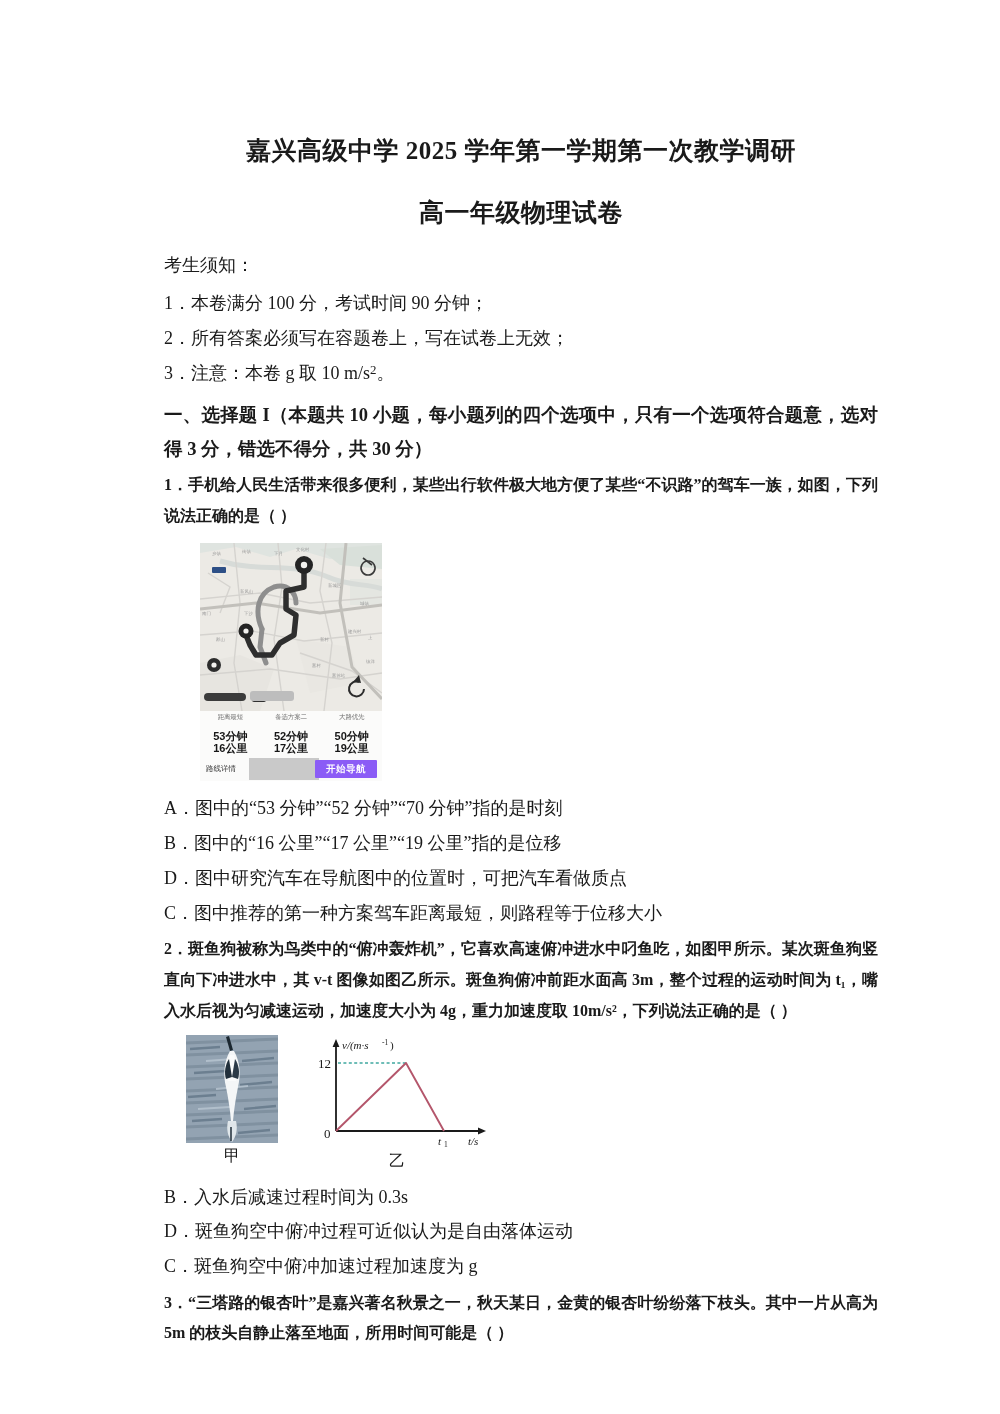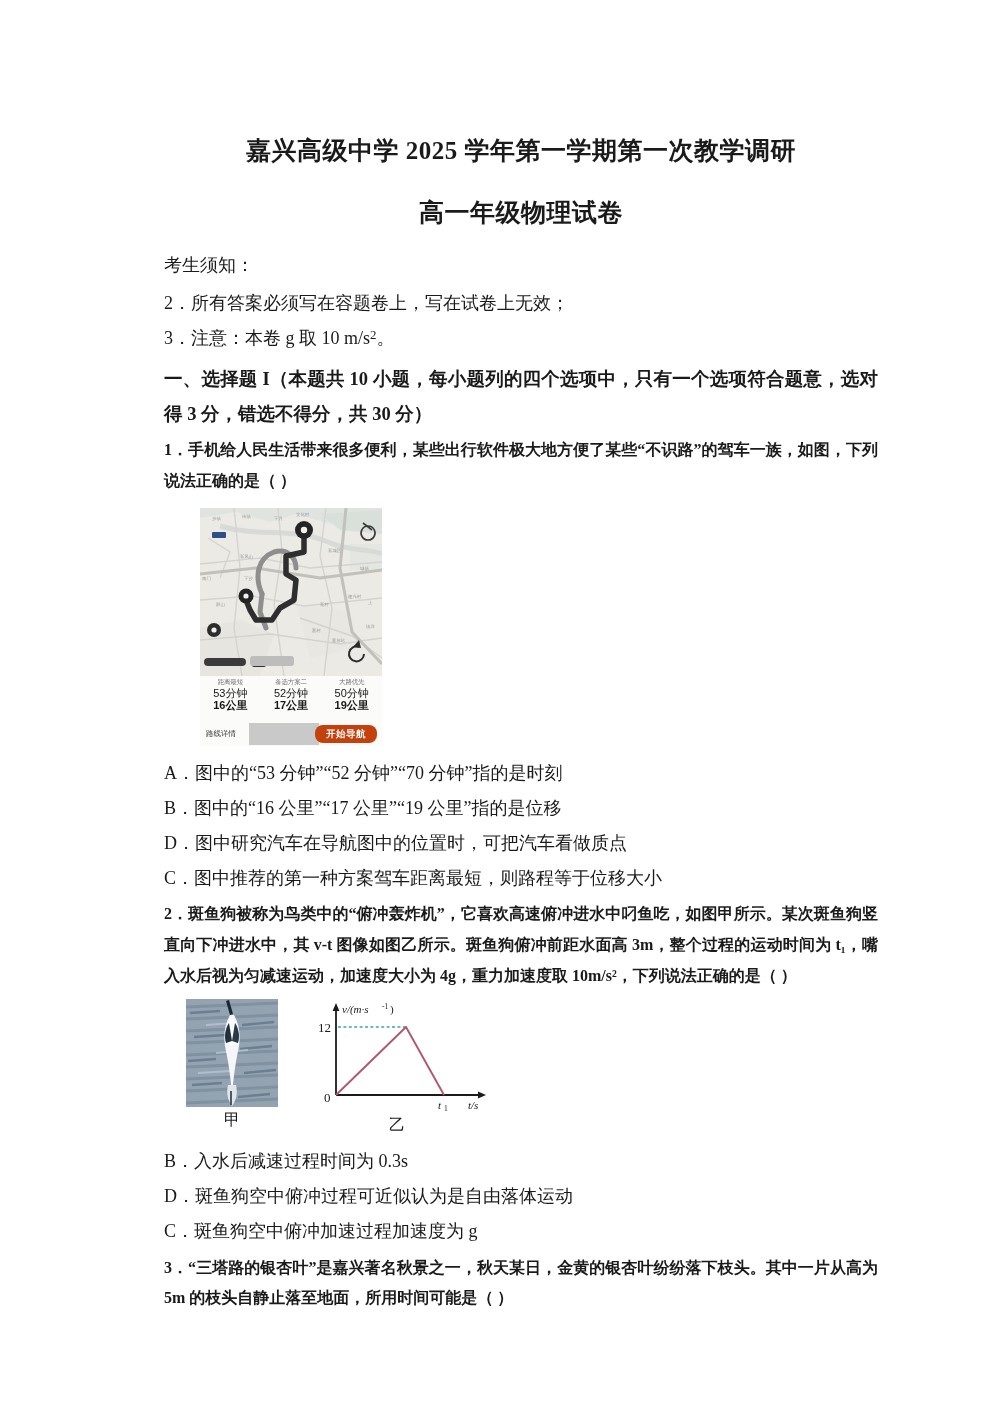--- a/index.html
+++ b/index.html
@@ -121,23 +121,23 @@
     text-align: center;
     line-height: 1.12;
   }
   .route-tag {
     font-size: 6.5px;
     color: #6d6d6d;
     letter-spacing: -0.2px;
   }
   .route-time {
     font-size: 11px;
-    font-weight: normal;
+    font-weight: bold;
     color: #161616;
-    margin-top: 1px;
+    margin-top: 9px;
   }
   .route-dist {
     font-size: 11px;
     font-weight: bold;
     color: #161616;
   }
   .panel-bottom {
     position: absolute;
     left: 0; top: 46px;
     width: 182px;
@@ -153,22 +153,22 @@
   .grey-block {
     position: absolute;
     left: 49px; top: 1px;
     width: 70px; height: 22px;
     background: #c9c9c9;
   }
   .start-nav-btn {
     position: absolute;
     right: 5px; top: 3px;
     width: 62px; height: 18px;
-    background: #c2410c;
-    border-radius: 8px;
+    background: #8b5cf6;
+    border-radius: 1px;
     color: #ffffff;
     font-size: 9.5px;
     font-weight: bold;
     line-height: 18px;
     text-align: center;
     letter-spacing: 0.5px;
   }
 
   
   .fig-pair {
@@ -207,20 +207,21 @@
 </head>
 <body>
 
 <div class="page">
   <div class="content">
 
     <div class="doc-title">嘉兴高级中学 2025 学年第一学期第一次教学调研</div>
     <div class="doc-subtitle">高一年级物理试卷</div>
 
     <div class="notice-head">考生须知：</div>
+    <div class="notice-item">1．本卷满分 100 分，考试时间 90 分钟；</div>
     <div class="notice-item">2．所有答案必须写在容题卷上，写在试卷上无效；</div>
     <div class="notice-item"><span>3．注意：本卷 g 取 10 m/s</span><sup>2</sup><span>。</span></div>
 
     <div class="section-head">一、选择题 I（本题共 10 小题，每小题列的四个选项中，只有一个选项符合题意，选对得 3 分，错选不得分，共 30 分）</div>
 
     <div class="q-text">1．手机给人民生活带来很多便利，某些出行软件极大地方便了某些“不识路”的驾车一族，如图，下列说法正确的是（    ）</div>
 
     <div class="fig-map-wrap">
       <div class="nav-map">
 

